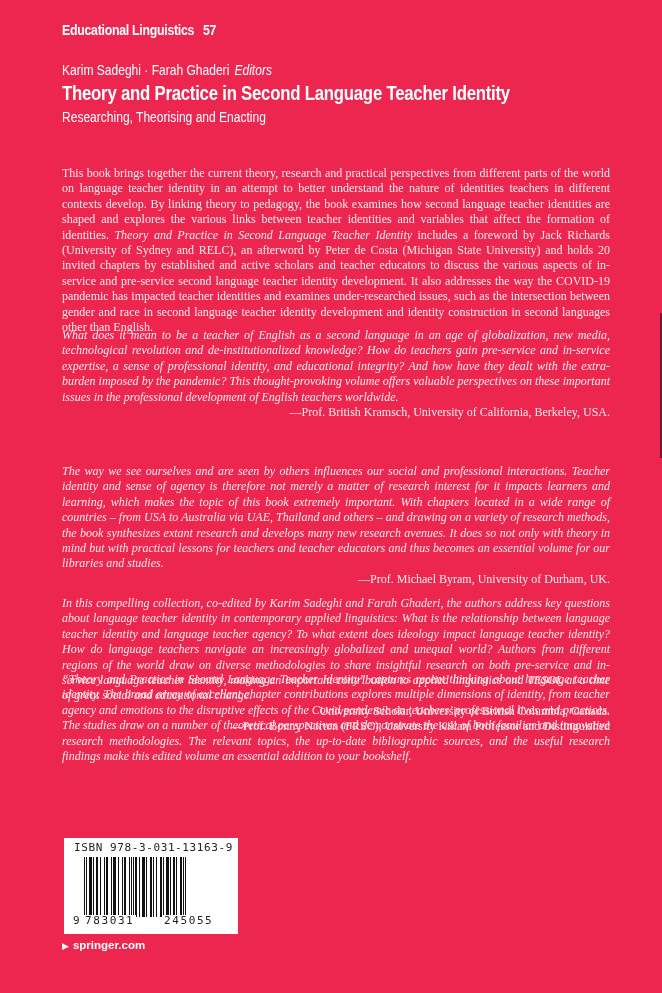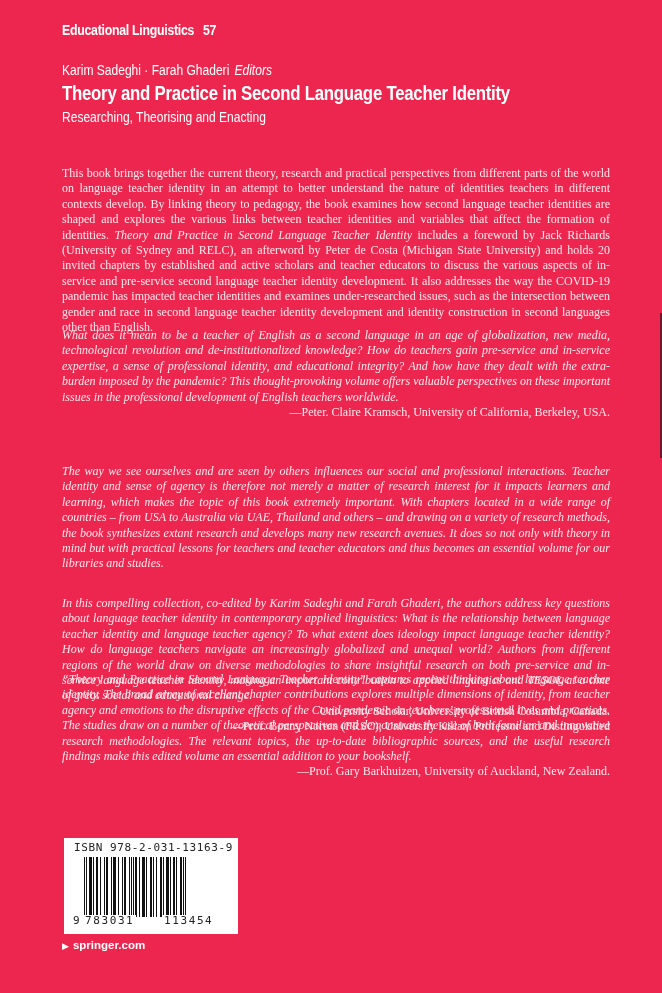--- a/index.html
+++ b/index.html
@@ -59,42 +59,42 @@
 
 <div class="title sans">Theory and Practice in Second Language Teacher Identity</div>
 <div class="subtitle sans">Researching, Theorising and Enacting</div>
 
 <div id="blurb" class="body-text">
   <span>This book brings together the current theory, research and practical perspectives from different parts of the world on language teacher identity in an attempt to better understand the nature of identities teachers in different contexts develop. By linking theory to pedagogy, the book examines how second language teacher identities are shaped and explores the various links between teacher identities and variables that affect the formation of identities. </span><em>Theory and Practice in Second Language Teacher Identity</em><span> includes a foreword by Jack Richards (University of Sydney and RELC), an afterword by Peter de Costa (Michigan State University) and holds 20 invited chapters by established and active scholars and teacher educators to discuss the various aspects of in-service and pre-service second language teacher identity development. It also addresses the way the COVID-19 pandemic has impacted teacher identities and examines under-researched issues, such as the intersection between gender and race in second language teacher identity development and identity construction in second languages other than English.</span>
 </div>
 
 <div id="q1" class="body-text">
   <div class="quote">What does it mean to be a teacher of English as a second language in an age of globalization, new media, technological revolution and de-institutionalized knowledge? How do teachers gain pre-service and in-service expertise, a sense of professional identity, and educational integrity? And how have they dealt with the extra-burden imposed by the pandemic? This thought-provoking volume offers valuable perspectives on these important issues in the professional development of English teachers worldwide.</div>
-  <div class="attrib">—Peter. Claire Kramsch, University of California, Berkeley, USA.</div>
+  <div class="attrib">—Prof. British Kramsch, University of California, Berkeley, USA.</div>
 </div>
 
 <div id="q2" class="body-text">
   <div class="quote">The way we see ourselves and are seen by others influences our social and professional interactions. Teacher identity and sense of agency is therefore not merely a matter of research interest for it impacts learners and learning, which makes the topic of this book extremely important. With chapters located in a wide range of countries – from USA to Australia via UAE, Thailand and others – and drawing on a variety of research methods, the book synthesizes extant research and develops many new research avenues. It does so not only with theory in mind but with practical lessons for teachers and teacher educators and thus becomes an essential volume for our libraries and studies.</div>
+  <div class="attrib">—Prof. Michael Byram, University of Durham, UK.</div>
 </div>
 
 <div id="q3" class="body-text">
   <div class="quote">In this compelling collection, co-edited by Karim Sadeghi and Farah Ghaderi, the authors address key questions about language teacher identity in contemporary applied linguistics: What is the relationship between language teacher identity and language teacher agency? To what extent does ideology impact language teacher identity? How do language teachers navigate an increasingly globalized and unequal world? Authors from different regions of the world draw on diverse methodologies to share insightful research on both pre-service and in-service language teacher identity, making an important contribution to applied linguistics and TESOL at a time of great social and educational change.</div>
   <div class="attrib">University Scholar, University of British Columbia, Canada.</div>
   <div class="attrib">—Prof. Bonny Norton (FRSC), University Killam Professor and Distinguished</div>
 </div>
 
 <div id="q4" class="body-text">
   <div class="quote">“Theory and Practice in Second Language Teacher Identity” captures recent thinking about language teacher identity. The broad array of excellent chapter contributions explores multiple dimensions of identity, from teacher agency and emotions to the disruptive effects of the Covid pandemic on teachers’ professional lives and practices. The studies draw on a number of theoretical perspectives and demonstrate the use of both familiar and innovative research methodologies. The relevant topics, the up-to-date bibliographic sources, and the useful research findings make this edited volume an essential addition to your bookshelf.</div>
-  <div class="attrib">—Prof. Gary Barkhuizen, University of Auckland, New Zealand.</div>
 </div>
 
 <div class="edge-line"></div>
 
 <div class="barcode-box">
-  <div class="isbn-label">ISBN 978-2-031-13163-9</div>
+  <div class="isbn-label">ISBN 978-3-031-13163-9</div>
   <div class="bars">
     <span class="g" style="width:1px"></span>
       <span class="s" style="width:1px"></span>
       <span class="g" style="width:1px"></span>
     <span class="s" style="width:2px"></span>
       <span style="width:3px"></span>
       <span class="s" style="width:1px"></span>
       <span style="width:1px"></span>
     <span class="s" style="width:2px"></span>
       <span style="width:2px"></span>
@@ -148,18 +148,18 @@
       <span style="width:1px"></span>
       <span class="s" style="width:3px"></span>
       <span style="width:2px"></span>
     <span class="s" style="width:1px"></span>
       <span class="g" style="width:1px"></span>
       <span class="s" style="width:1px"></span>
       <span class="g" style="width:1px"></span>
   </div>
   <div class="digits d1">9</div>
   <div class="digits d2">783031</div>
-  <div class="digits d3">113454</div>
+  <div class="digits d3">245055</div>
 </div>
 
 <div class="springer sans">
   <span class="tri">▶</span><span>springer.com</span>
 </div>
 
 </body></html>

